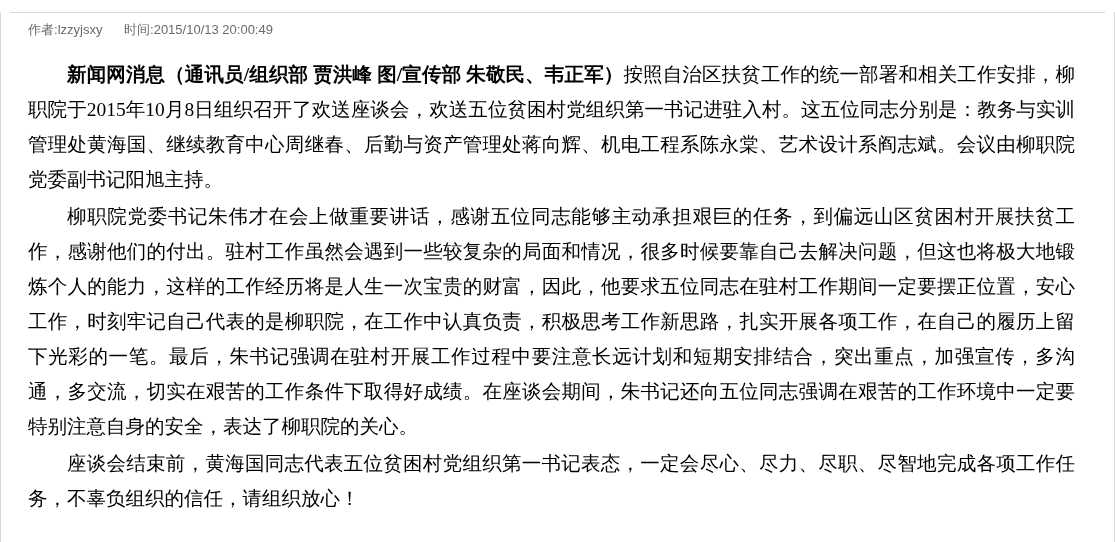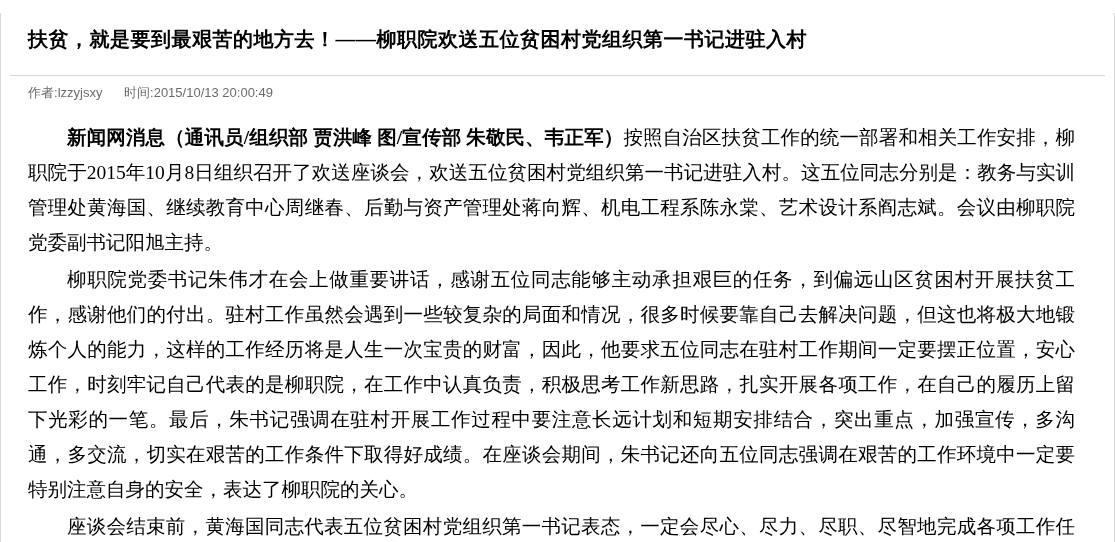--- a/index.html
+++ b/index.html
@@ -73,21 +73,20 @@
   }
   p.para .lead {
     font-weight: bold;
   }
 </style>
 </head>
 <body>
 
 <div class="page">
 
-  <h1 class="article-title">扶贫，就是要到最艰苦的地方去！——柳职院欢送五位贫困村党组织第一书记进驻入村</h1>
 
   <div class="meta-bar">
     <span class="meta-item">
       <span class="meta-label">作者:</span><span class="meta-value">lzzyjsxy</span>
     </span>
     <span class="meta-item">
       <span class="meta-label">时间:</span><span class="meta-value">2015/10/13 20:00:49</span>
     </span>
   </div>
 

